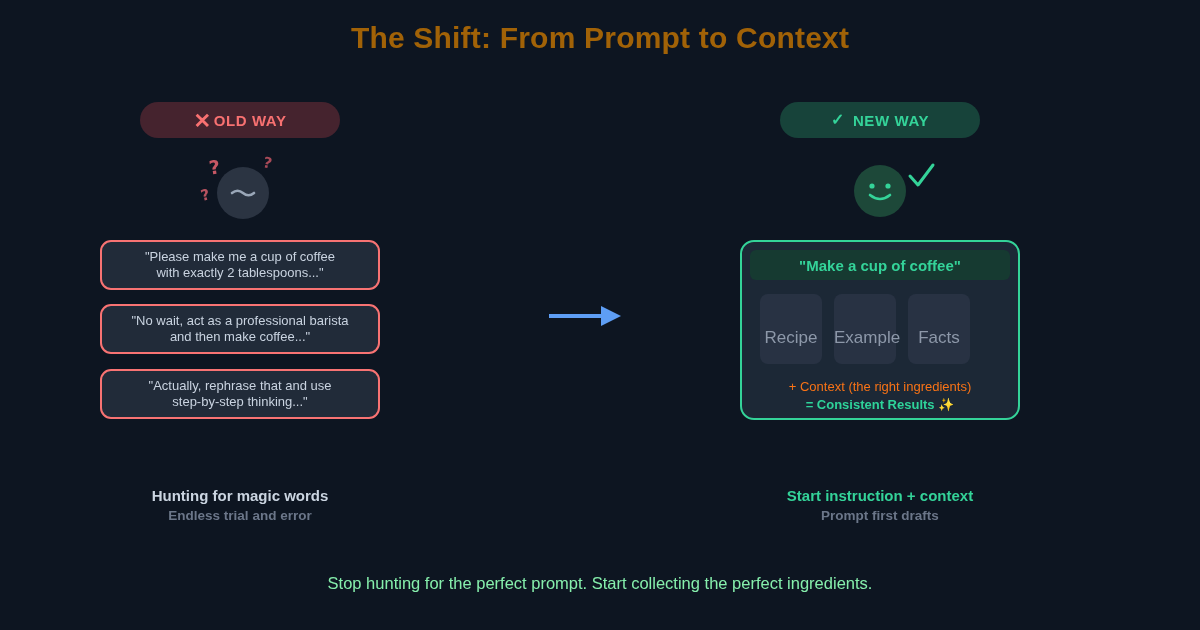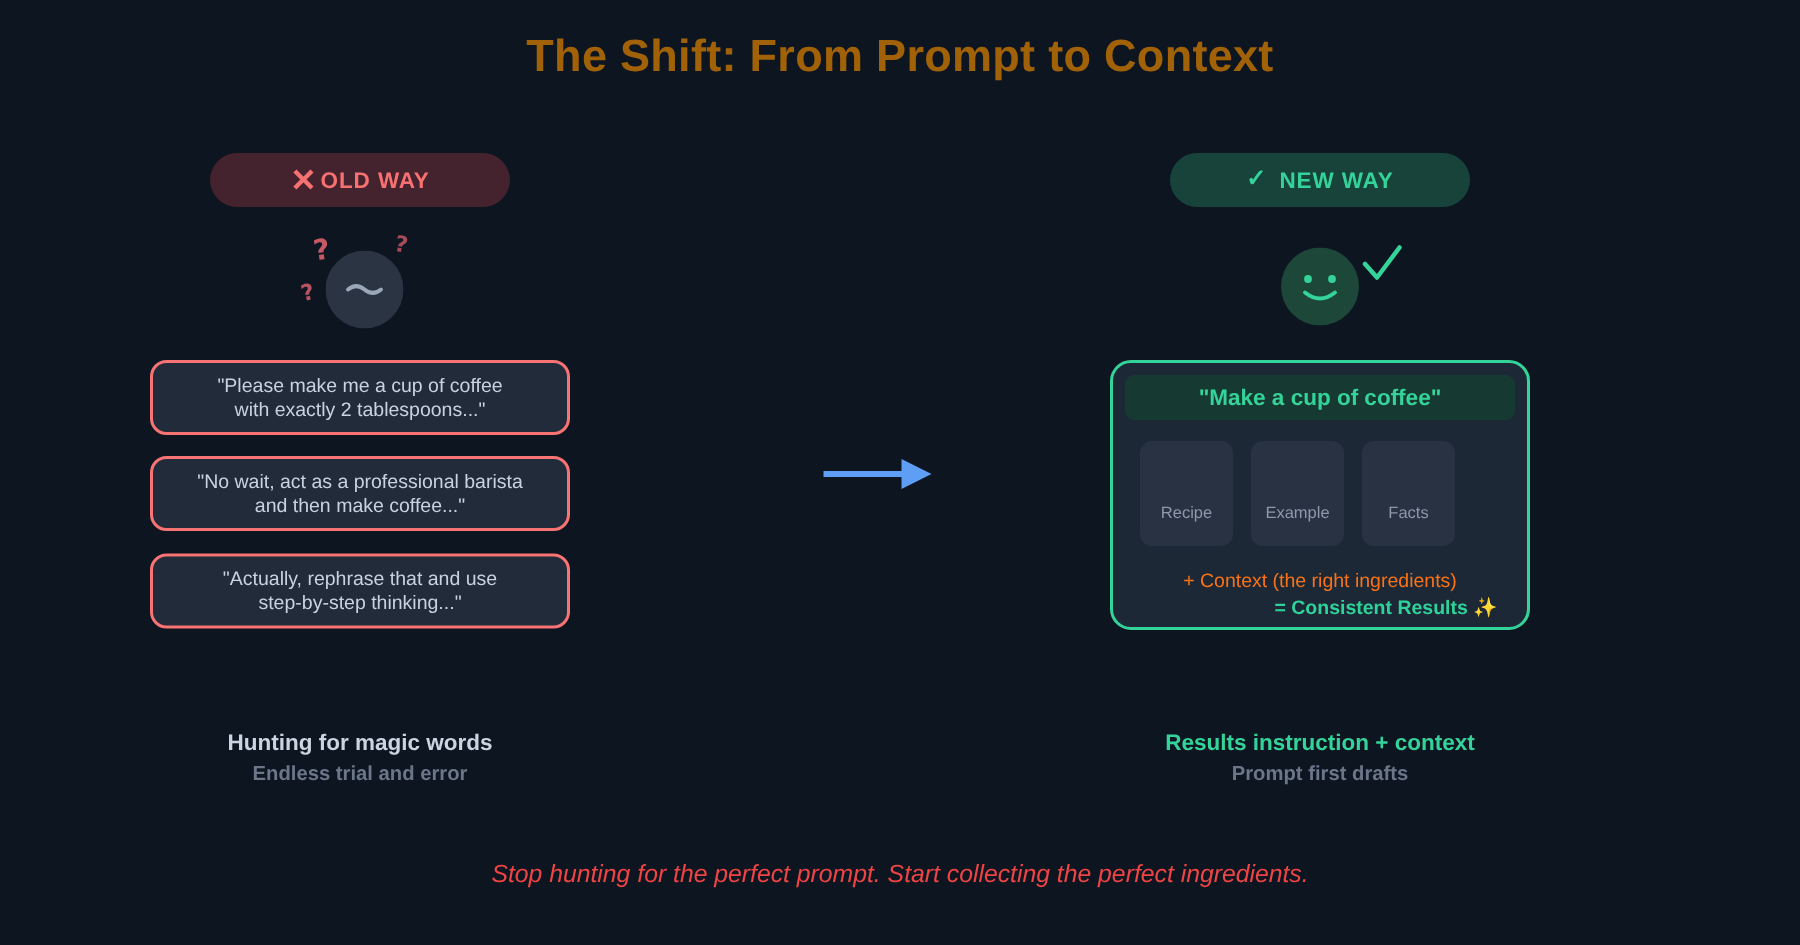--- a/index.html
+++ b/index.html
@@ -63,48 +63,48 @@
   }
   .chip {
     position: absolute; top: 52px; width: 62px; height: 70px;
     background: #283243; border-radius: 8px;
   }
   .chip-1 { left: 18px; }
   .chip-2 { left: 92px; }
   .chip-3 { left: 166px; }
   .chip-label {
     position: absolute; bottom: 16px; left: 0; width: 100%;
-    text-align: center; font-size: 11px; color: #8d98a9;
+    text-align: center; font-size: 17px; color: #8d98a9;
   }
   .context-line {
     position: absolute; top: 137px; left: 0; width: 100%;
     text-align: center; font-size: 13px; color: #f97316;
   }
   .result-line {
     position: absolute; top: 155px; left: 0; width: 100%;
-    text-align: center; font-size: 13px; font-weight: 700; color: #2ed39a; margin-left: 44px;
+    text-align: center; font-size: 13px; font-weight: 700; color: #2ed39a;
   }
   
   .caption-title {
     position: absolute; top: 487px; width: 280px; text-align: center;
     font-size: 15px; font-weight: 600;
   }
   .caption-sub {
     position: absolute; top: 508px; width: 280px; text-align: center;
     font-size: 13.5px; color: #6b7689;
   }
   .cap-old { left: 100px; color: #cbd5e1; }
   .cap-new { left: 740px; color: #34d399; }
   .cap-sub-old, .cap-sub-new { color: #6b7689; font-weight: bold; }
   .cap-sub-old { left: 100px; }
   .cap-sub-new { left: 740px; }
   
   .footer-quote {
     position: absolute; top: 574px; left: 0; width: 100%;
-    text-align: center; font-style: italic; font-size: 16.5px; color: #ef4444;
+    text-align: center; font-size: 16.5px; color: #86efac;
   }
 </style>
 </head>
 <body>
 
 <div class="canvas">
 
   <div class="title">The Shift: From Prompt to Context</div>
 
   <div class="badge badge-old">
@@ -173,18 +173,18 @@
     <div class="chip chip-3">
       <span class="chip-label">Facts</span>
     </div>
     <div class="chip chip-2">
       <span class="chip-label">Example</span>
     </div>
     <div class="context-line">+ Context (the right ingredients)</div>
     <div class="result-line">= Consistent Results ✨</div>
   </div>
 
-  <div class="caption-title cap-new">Results instruction + context</div>
+  <div class="caption-title cap-new">Start instruction + context</div>
   <div class="caption-sub cap-sub-new">Prompt first drafts</div>
 
   <div class="footer-quote">Stop hunting for the perfect prompt. Start collecting the perfect ingredients.</div>
 
 </div>
 
 </body></html>

